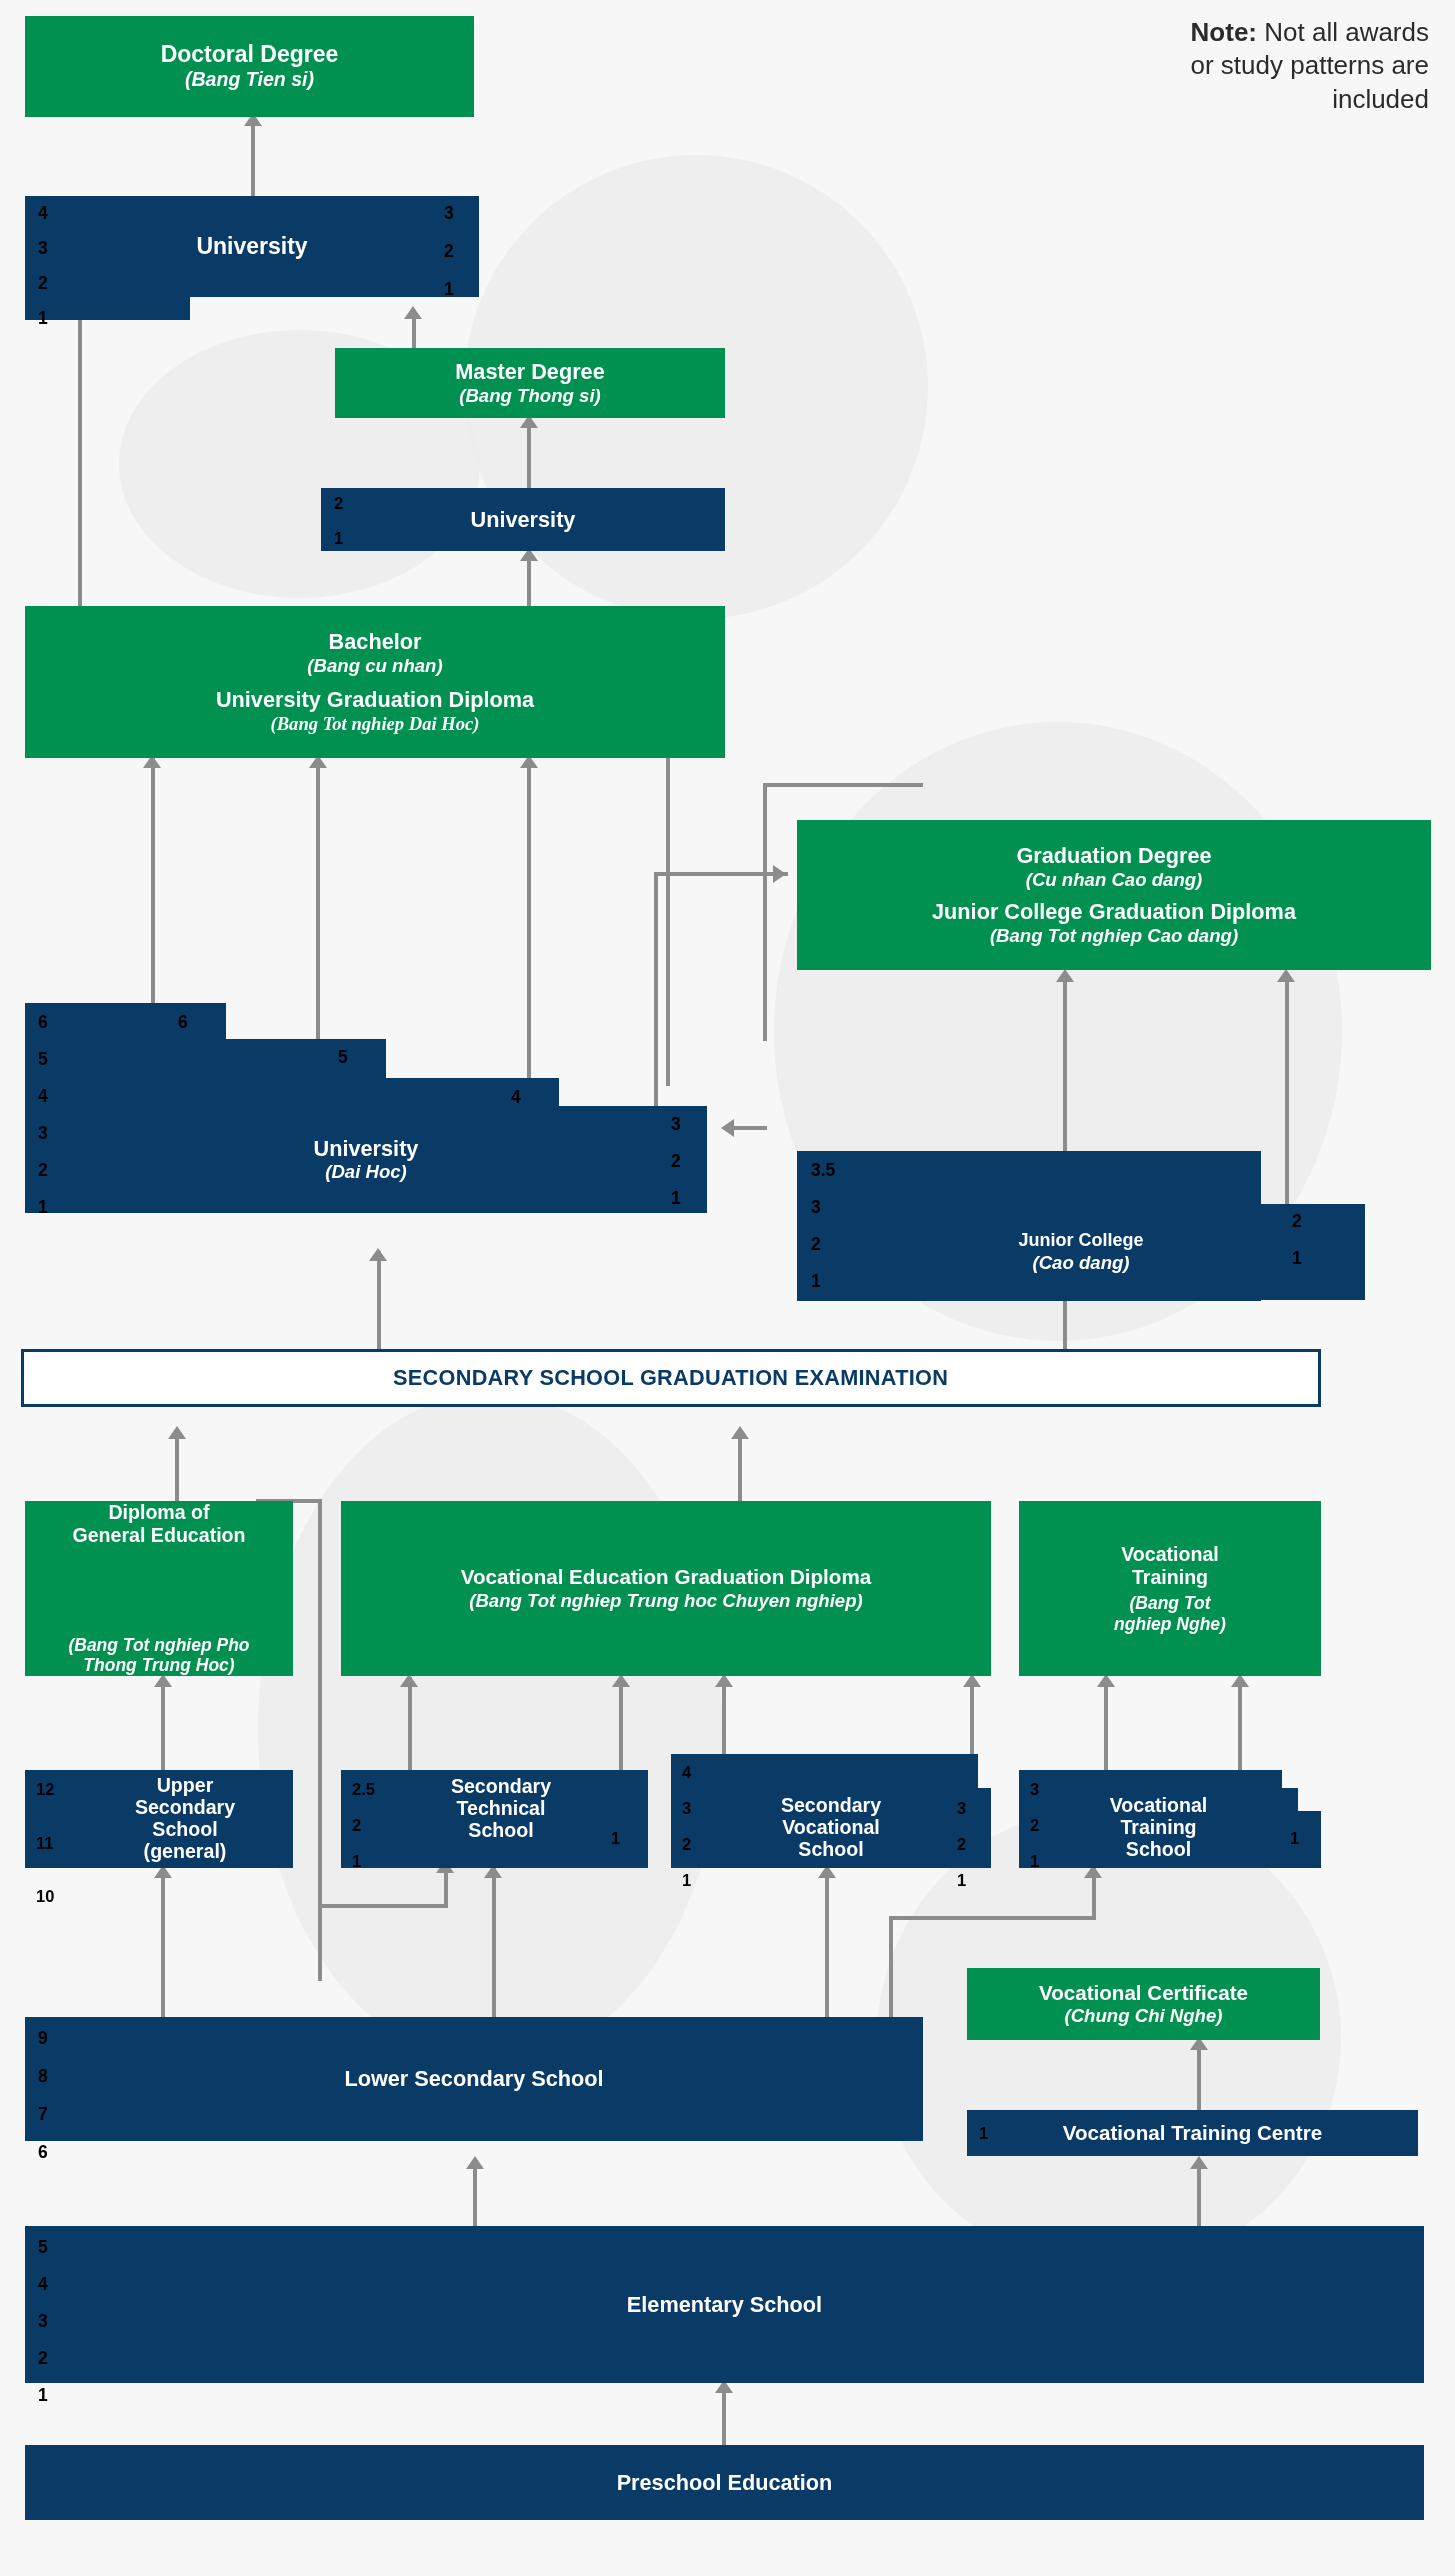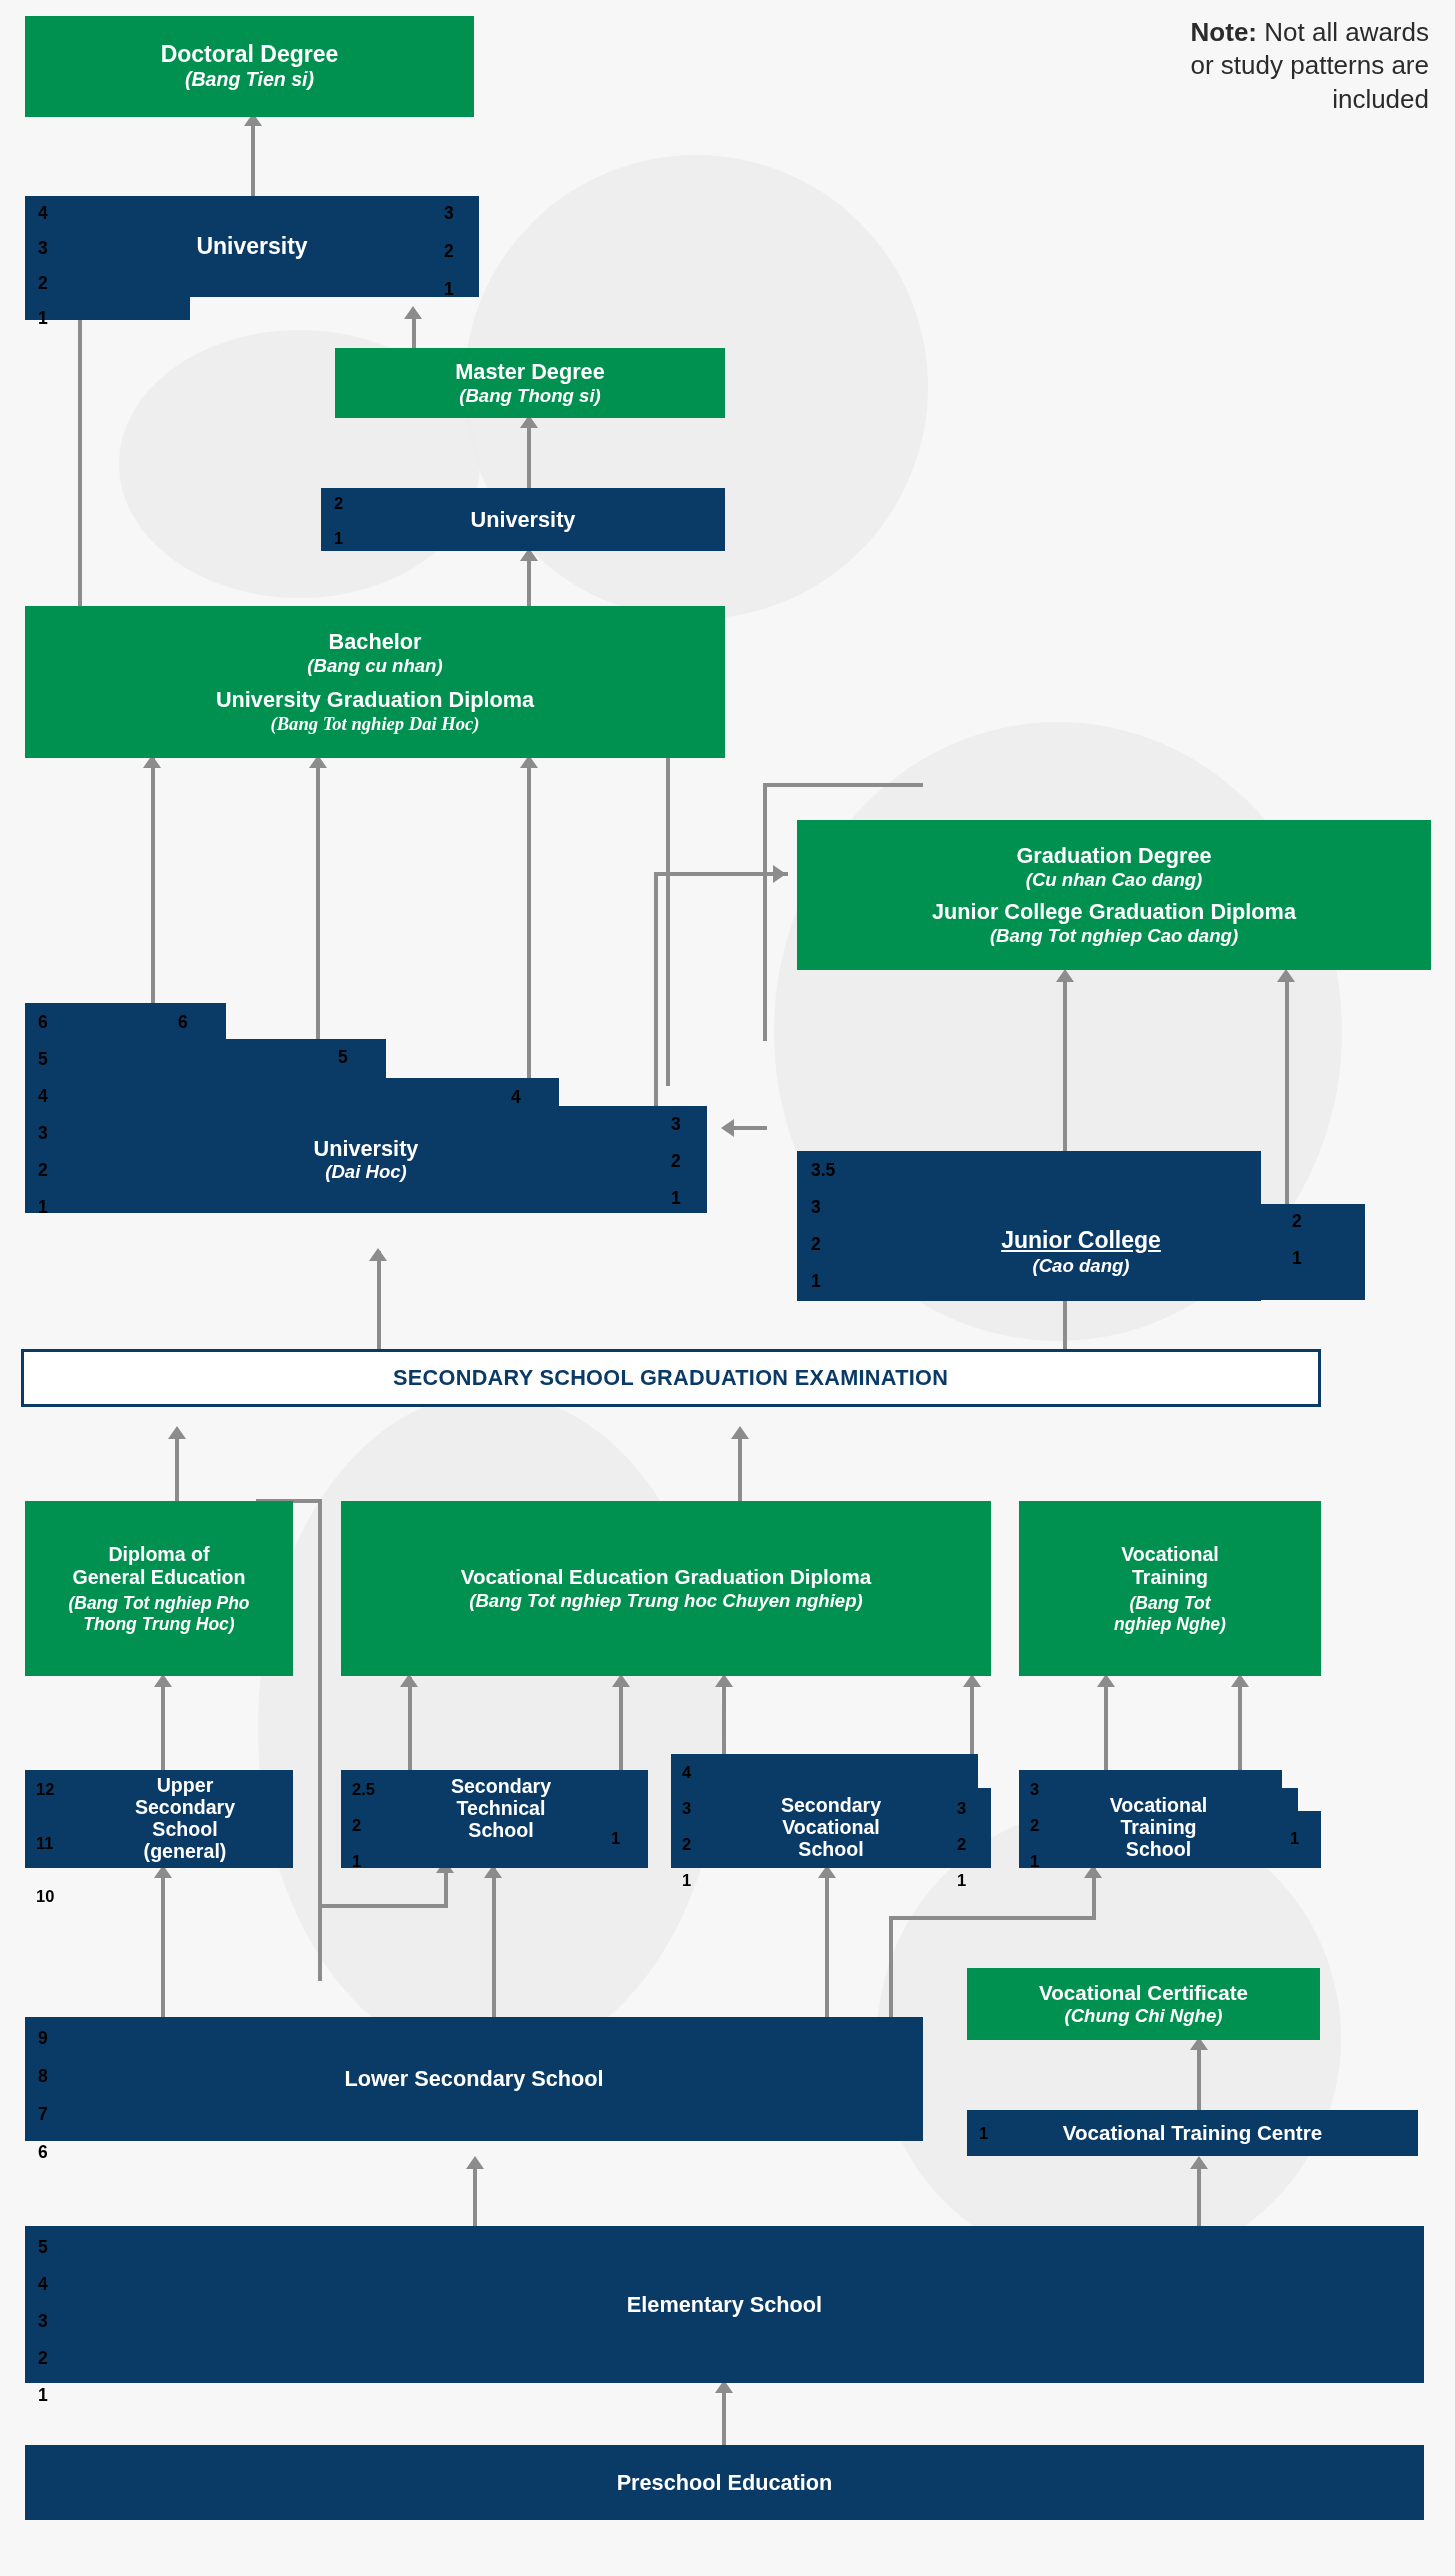--- a/index.html
+++ b/index.html
@@ -214,39 +214,39 @@
     <span>4</span>
   </div>
   <div class="years" style="left:671px;top:1116px;font-size:17.5px;gap:19.6px;">
     <span>3</span>
     <span>2</span>
     <span>1</span>
   </div>
 
   <div class="box navy" style="left:797px;top:1151px;width:464px;height:150px;"></div>
   <div class="box navy ctr" style="left:797px;top:1204px;width:568px;height:96px;">
-    <div class="ttl" style="font-size:23px;text-decoration:underline;">Junior College</div>
+    <div class="ttl" style="font-size:18px;">Junior College</div>
     <div class="sub" style="font-size:18.6px;">(Cao dang)</div>
   </div>
   <div class="years yl" style="left:811px;top:1162px;font-size:17.5px;gap:19.6px;">
     <span>3.5</span>
     <span>3</span>
     <span>2</span>
     <span>1</span>
   </div>
   <div class="years" style="left:1292px;top:1213px;font-size:17.5px;gap:19.6px;">
     <span>2</span>
     <span>1</span>
   </div>
 
   <div class="box white-banner" style="left:20.6px;top:1349px;width:1300px;height:58px;">
     <span style="font-size:21.7px;">SECONDARY SCHOOL GRADUATION EXAMINATION</span>
   </div>
 
-  <div class="box green ctr" style="left:25px;top:1501px;width:268px;height:175px;padding:0 8.3px;">
+  <div class="box green ctr" style="left:25px;top:1501px;width:268px;height:175px;padding:0 8.3px;justify-content:space-between;">
     <div class="ttl" style="font-size:19.6px;white-space:pre-line;">Diploma of
 General Education</div>
     <div class="sub" style="font-size:17.5px;white-space:pre-line;margin-top:4.1px;">(Bang Tot nghiep Pho
 Thong Trung Hoc)</div>
   </div>
 
   <div class="box green ctr" style="left:341px;top:1501px;width:650px;height:175px;">
     <div class="ttl" style="font-size:20.6px;">Vocational Education Graduation Diploma</div>
     <div class="sub" style="font-size:18.6px;">(Bang Tot nghiep Trung hoc Chuyen nghiep)</div>
   </div>

